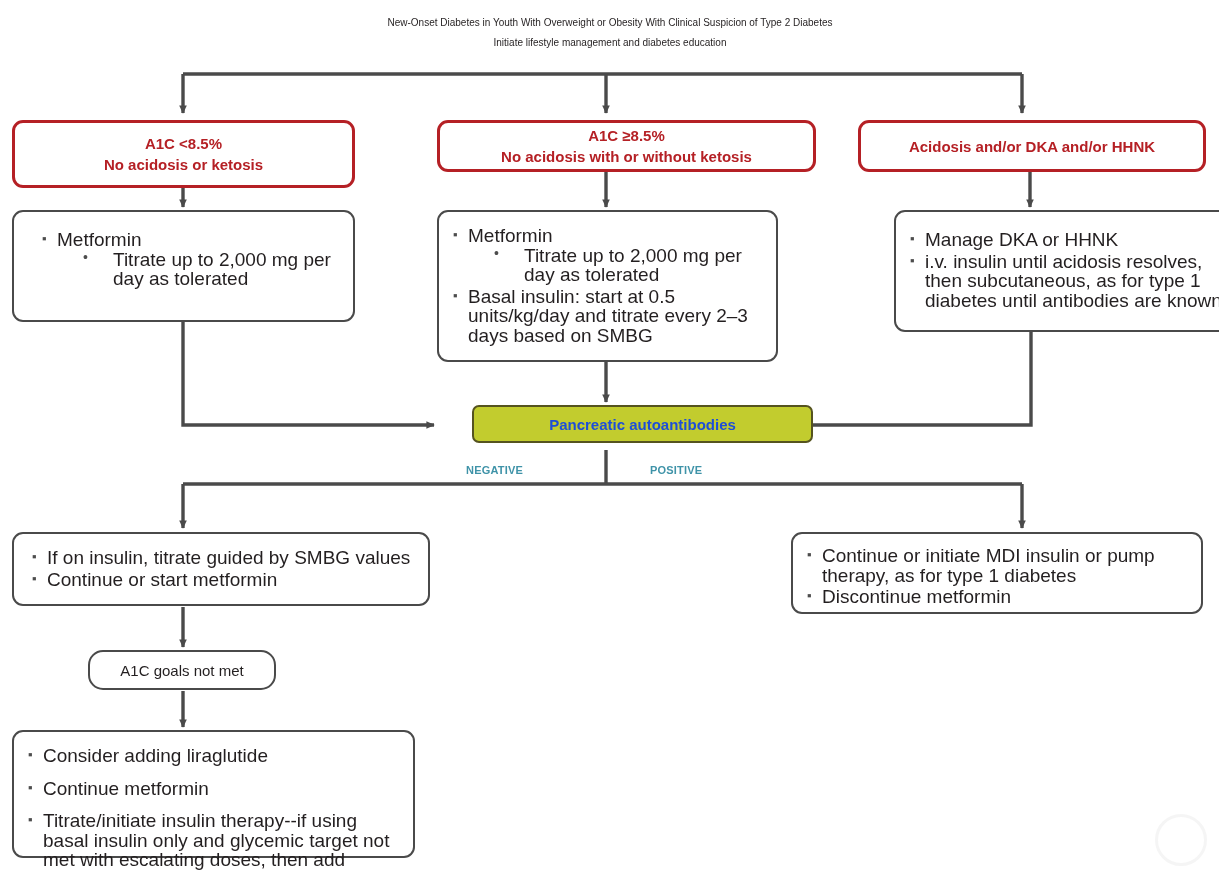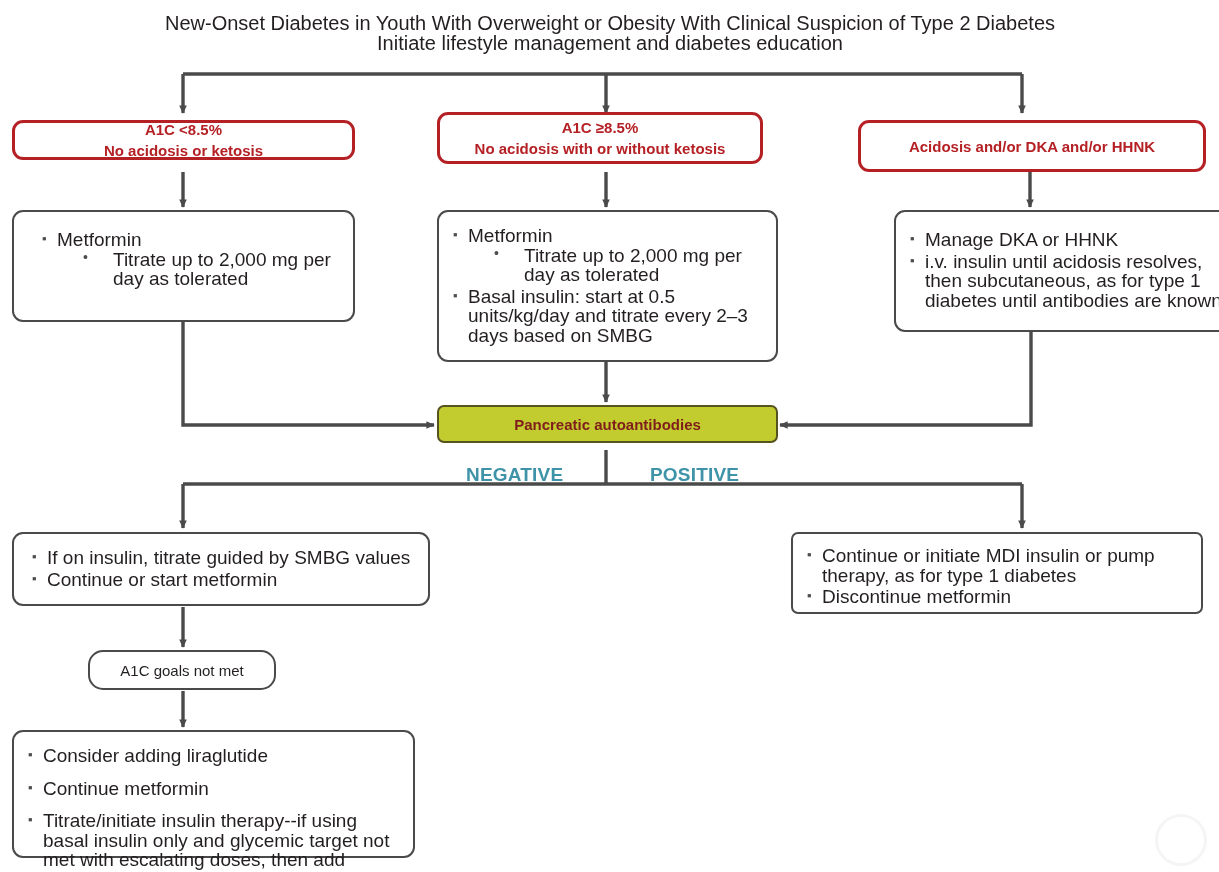--- a/index.html
+++ b/index.html
@@ -26,21 +26,21 @@
     height: 872px;
     pointer-events: none;
   }
 
   .title {
     position: absolute;
     left: 160px;
     top: 13px;
     width: 900px;
     text-align: center;
-    font-size: 20px;
+    font-size: 10px;
     line-height: 20px;
     color: #231f20;
   }
   .title .ln { display: block; }
 
   .node {
     position: absolute;
     box-sizing: border-box;
     background: #ffffff;
     border-radius: 11px;
@@ -70,27 +70,28 @@
     font-size: 15px;
     display: flex;
     align-items: center;
     justify-content: center;
     border-radius: 15px;
   }
 
   .node.olive {
     border: 2.5px solid #55531f;
     background: #c2cc2e;
-    color: #7f1d1d;
+    color: #1d4ed8;
     font-weight: bold;
     font-size: 15px;
     display: flex;
     align-items: center;
     justify-content: center;
     border-radius: 7px;
+    margin-left: 35px;
   }
 
   ul.bl {
     list-style: none;
     margin: 0;
     padding: 0;
   }
   ul.bl > li {
     position: relative;
     padding-left: 15px;
@@ -122,21 +123,21 @@
     left: 26px;
     top: -2px;
     color: #4d4d4d;
     font-size: 14px;
   }
 
   .branch-label {
     position: absolute;
     color: #3f93a8;
     font-weight: bold;
-    font-size: 19px;
+    font-size: 11px;
     letter-spacing: 0.2px;
   }
 
   .watermark {
     position: absolute;
     right: 12px;
     bottom: 6px;
     width: 46px;
     height: 46px;
     border: 3px solid #f1f1f1;
@@ -180,28 +181,28 @@
       <path d="M183,607 L183,647" marker-end="url(#arw)"></path>
       <path d="M183,691 L183,727" marker-end="url(#arw)"></path>
     </g>
   </svg>
 
   <div class="title">
     <span class="ln">New-Onset Diabetes in Youth With Overweight or Obesity With Clinical Suspicion of Type 2 Diabetes</span>
     <span class="ln">Initiate lifestyle management and diabetes education</span>
   </div>
 
-  <div class="node red" style="left:12px; top:120px; width:343px; height:40px;">
+  <div class="node red" style="left:12px; top:120px; width:343px; height:68px;">
     <div>
       <span class="ln">A1C &lt;8.5%</span>
       <span class="ln">No acidosis or ketosis</span>
     </div>
   </div>
 
-  <div class="node red" style="left:437px; top:112px; width:326px; height:52px;">
+  <div class="node red" style="left:437px; top:120px; width:379px; height:52px;">
     <div>
       <span class="ln">A1C ≥8.5%</span>
       <span class="ln">No acidosis with or without ketosis</span>
     </div>
   </div>
 
   <div class="node red" style="left:858px; top:120px; width:348px; height:52px;">
     <div>
       <span class="ln">Acidosis and/or DKA and/or HHNK</span>
     </div>
@@ -244,21 +245,21 @@
   <div class="branch-label" style="left:466px; top:464px;">NEGATIVE</div>
   <div class="branch-label" style="left:650px; top:464px;">POSITIVE</div>
 
   <div class="node gray" style="left:12px; top:532px; width:418px; height:74px; padding:14px 14px 0 18px;">
     <ul class="bl">
       <li>If on insulin, titrate guided by SMBG values</li>
       <li>Continue or start metformin</li>
     </ul>
   </div>
 
-  <div class="node gray" style="left:791px; top:532px; width:412px; height:82px; padding:12px 14px 0 14px;border-radius:7px;">
+  <div class="node gray" style="left:791px; top:532px; width:412px; height:82px; padding:12px 14px 0 14px;">
     <ul class="bl">
       <li>Continue or initiate MDI insulin or pump therapy, as for type 1 diabetes</li>
       <li>Discontinue metformin</li>
     </ul>
   </div>
 
   <div class="node plain" style="left:88px; top:650px; width:188px; height:40px;">
     <span>A1C goals not met</span>
   </div>
 

